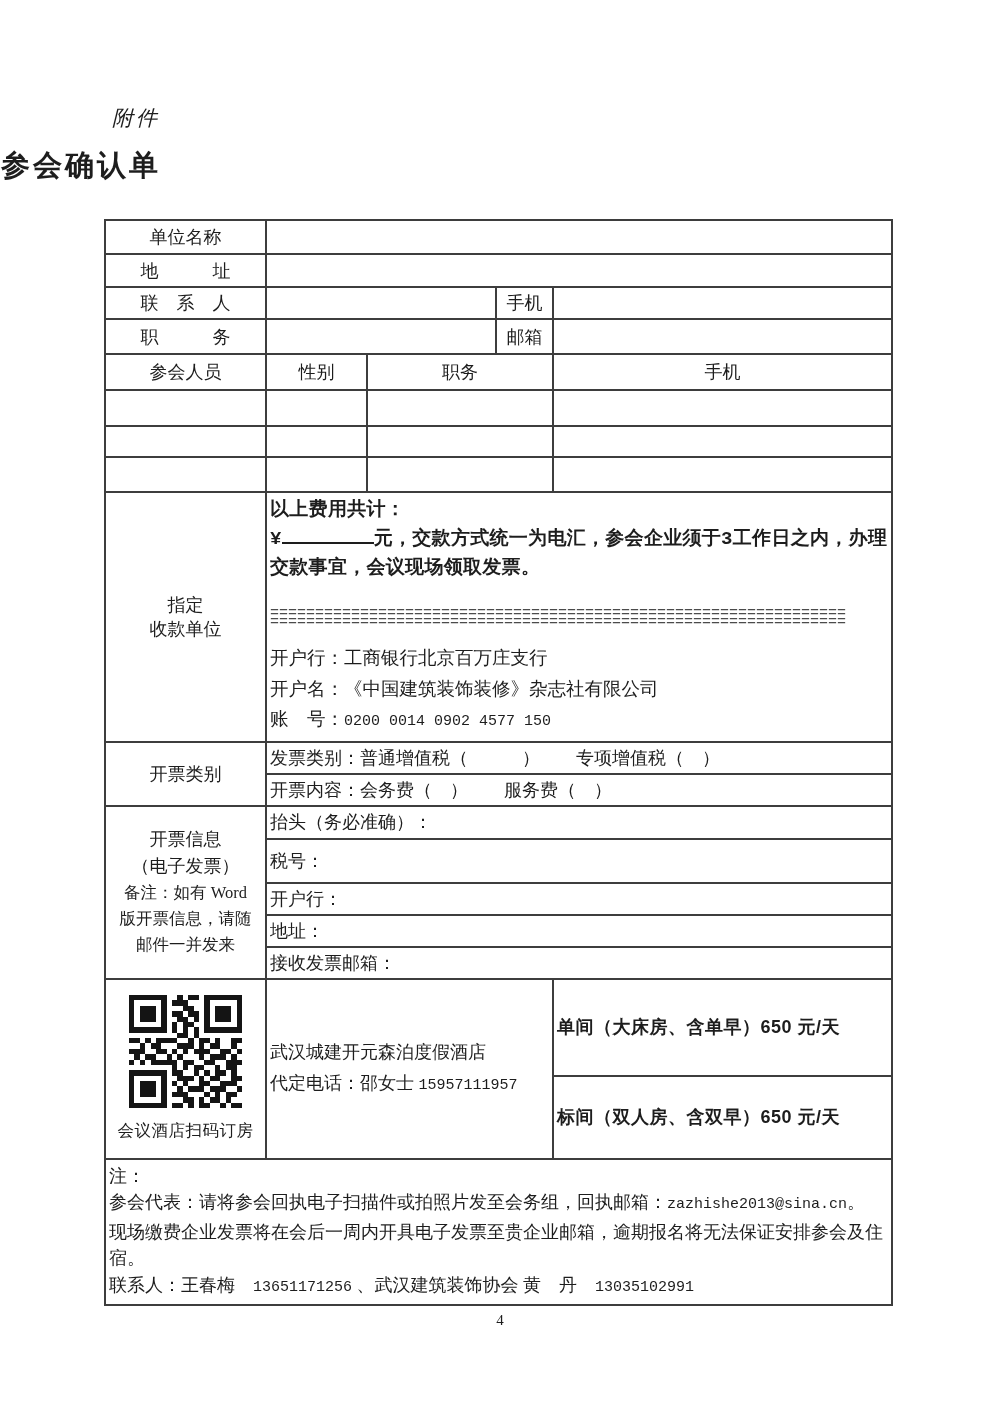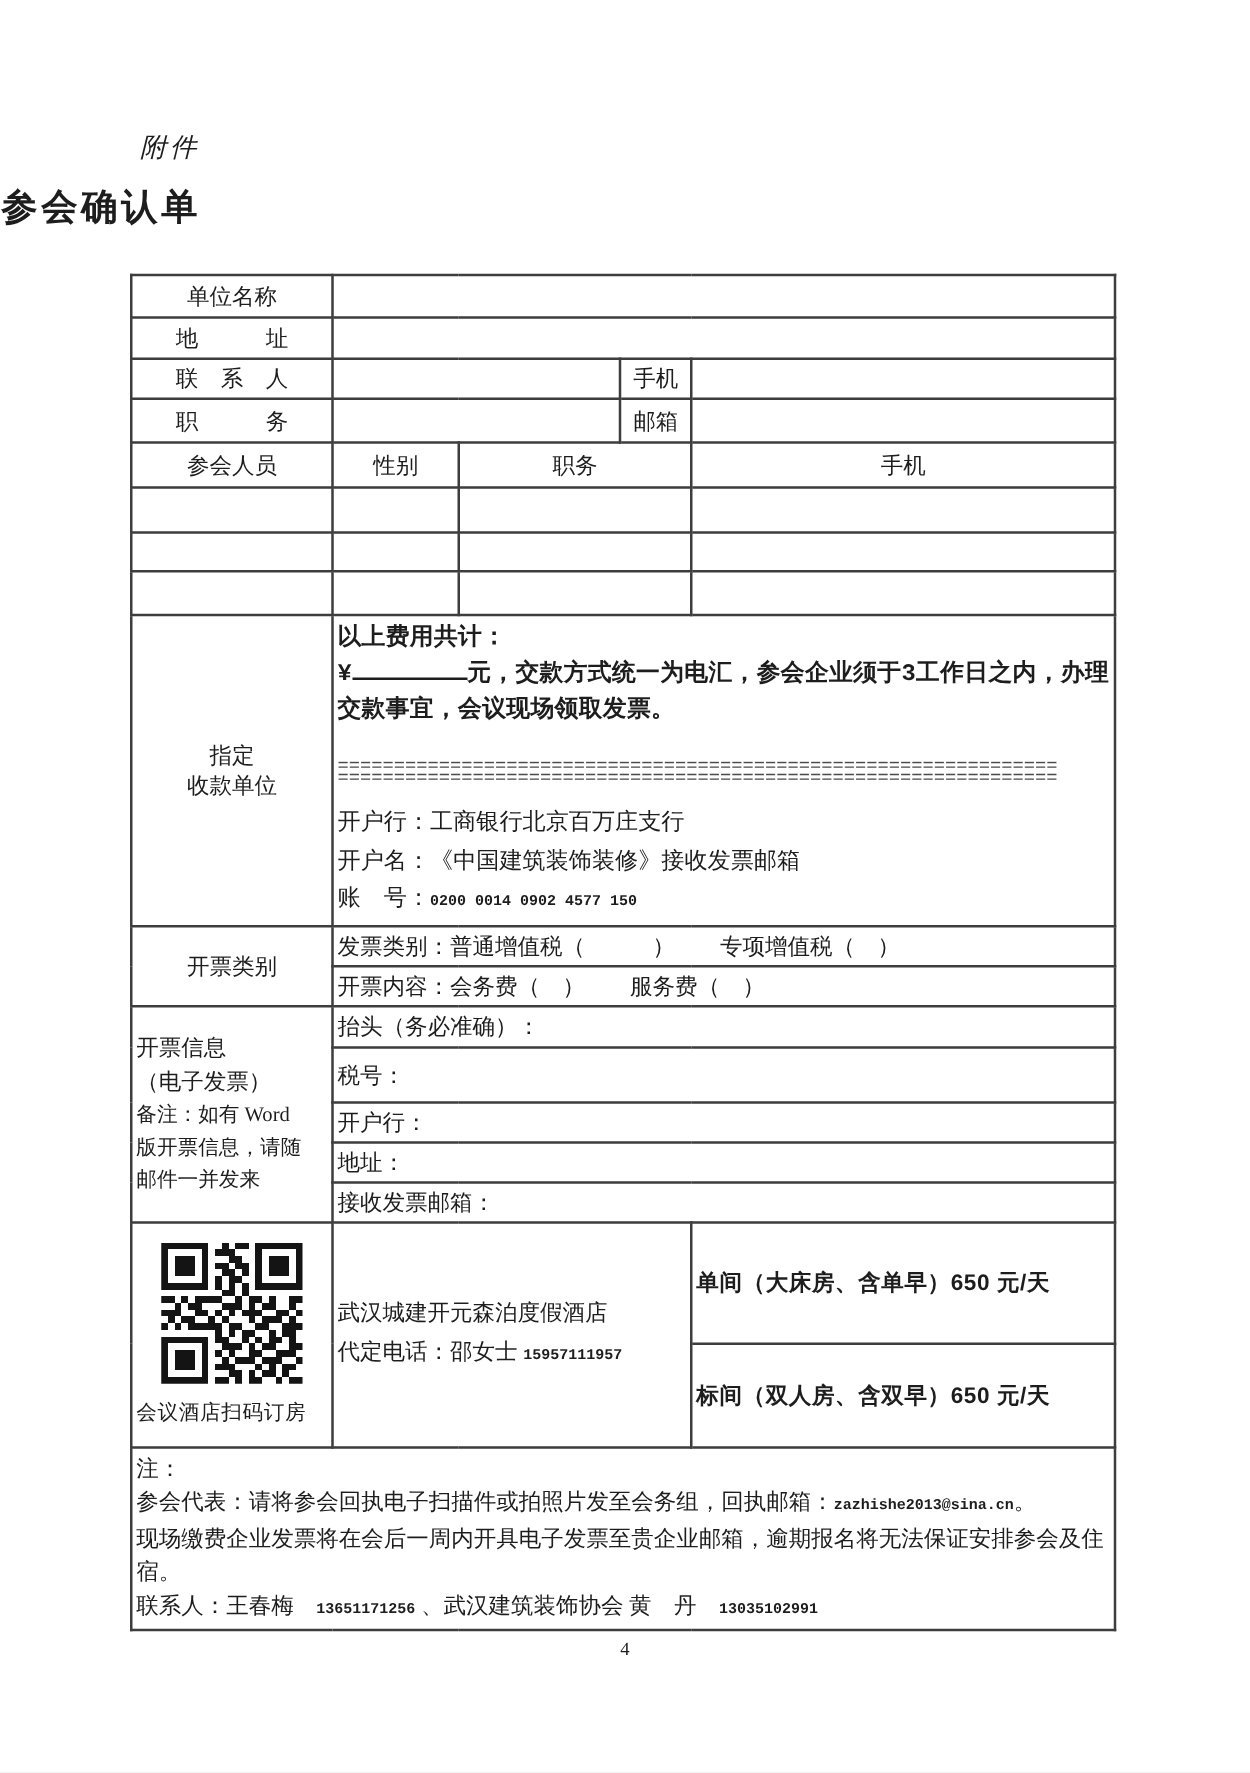--- a/index.html
+++ b/index.html
@@ -27,25 +27,25 @@
     font-weight:bold; font-size:19px; line-height:29px;
     font-family:Liberation Mono, monospace; letter-spacing:0.3px;
   }
   .blank { display:inline-block; width:92px; height:16px; border-bottom:2px solid #1d1d1d; }
   .sep {
     font-family:"Liberation Mono","DejaVu Sans Mono",monospace; font-size:15px;
     line-height:9px; height:9px; white-space:nowrap; overflow:hidden; color:#4b4b4b;
   }
   .sep-wrap { margin-top:26px; }
   .bank-lines { margin-top:16px; font-size:18.5px; line-height:30.5px; }
-  .num { font-family:"Liberation Mono","DejaVu Sans Mono",monospace; font-size:12px;font-weight:bold; }
-  td.inv-lbl { text-align:left; padding:2px 2px; }
+  .num { font-family:"Liberation Mono","DejaVu Sans Mono",monospace; font-size:15px; }
+  td.inv-lbl { text-align:center; padding:2px 2px; }
   .inv-lbl-line { font-size:18px; line-height:27px; }
   .inv-lbl-note { font-size:16.5px; line-height:26px; }
-  td.qr-cell { vertical-align:top; text-align:left; padding-top:24px; }
+  td.qr-cell { vertical-align:top; text-align:center; padding-top:24px; }
   #qr { display:block; margin:0 auto; }
   .qr-label { font-size:16.5px; margin-top:12px; letter-spacing:0.5px; }
   td.hotel { padding-left:8px; font-size:17.5px; line-height:31px; }
   td.rate {
     font-weight:bold; font-size:19.5px; padding-left:10px; letter-spacing:0.5px;
     font-family:"Liberation Sans","DejaVu Sans",sans-serif;
   }
   td.notes { vertical-align:top; padding:6px 12px 2px 12px; font-size:17.5px; line-height:26.5px; }
   .page-num { position:absolute; left:0; top:1312px; width:100%; text-align:center; font-size:15px; }
 </style>
@@ -127,21 +127,21 @@
         <div class="fee-line">
           <span>¥</span><span class="blank"></span><span>元，交款方式统一为电汇，参会企业须于3工作日之内，办理</span>
         </div>
         <div class="fee-line">交款事宜，会议现场领取发票。</div>
         <div class="sep-wrap">
           <div class="sep">================================================================</div>
           <div class="sep">================================================================</div>
         </div>
         <div class="bank-lines">
           <div>开户行：工商银行北京百万庄支行</div>
-          <div>开户名：《中国建筑装饰装修》接收发票邮箱</div>
+          <div>开户名：《中国建筑装饰装修》杂志社有限公司</div>
           <div><span>账　号：</span><span class="num">0200 0014 0902 4577 150</span></div>
         </div>
       </td>
     </tr>
 
     <tr style="height:27px">
       <td class="lbl" rowspan="2">开票类别</td>
       <td class="ct" colspan="4">发票类别：普通增值税（　　　）　　专项增值税（　）</td>
     </tr>
     <tr style="height:30px">

